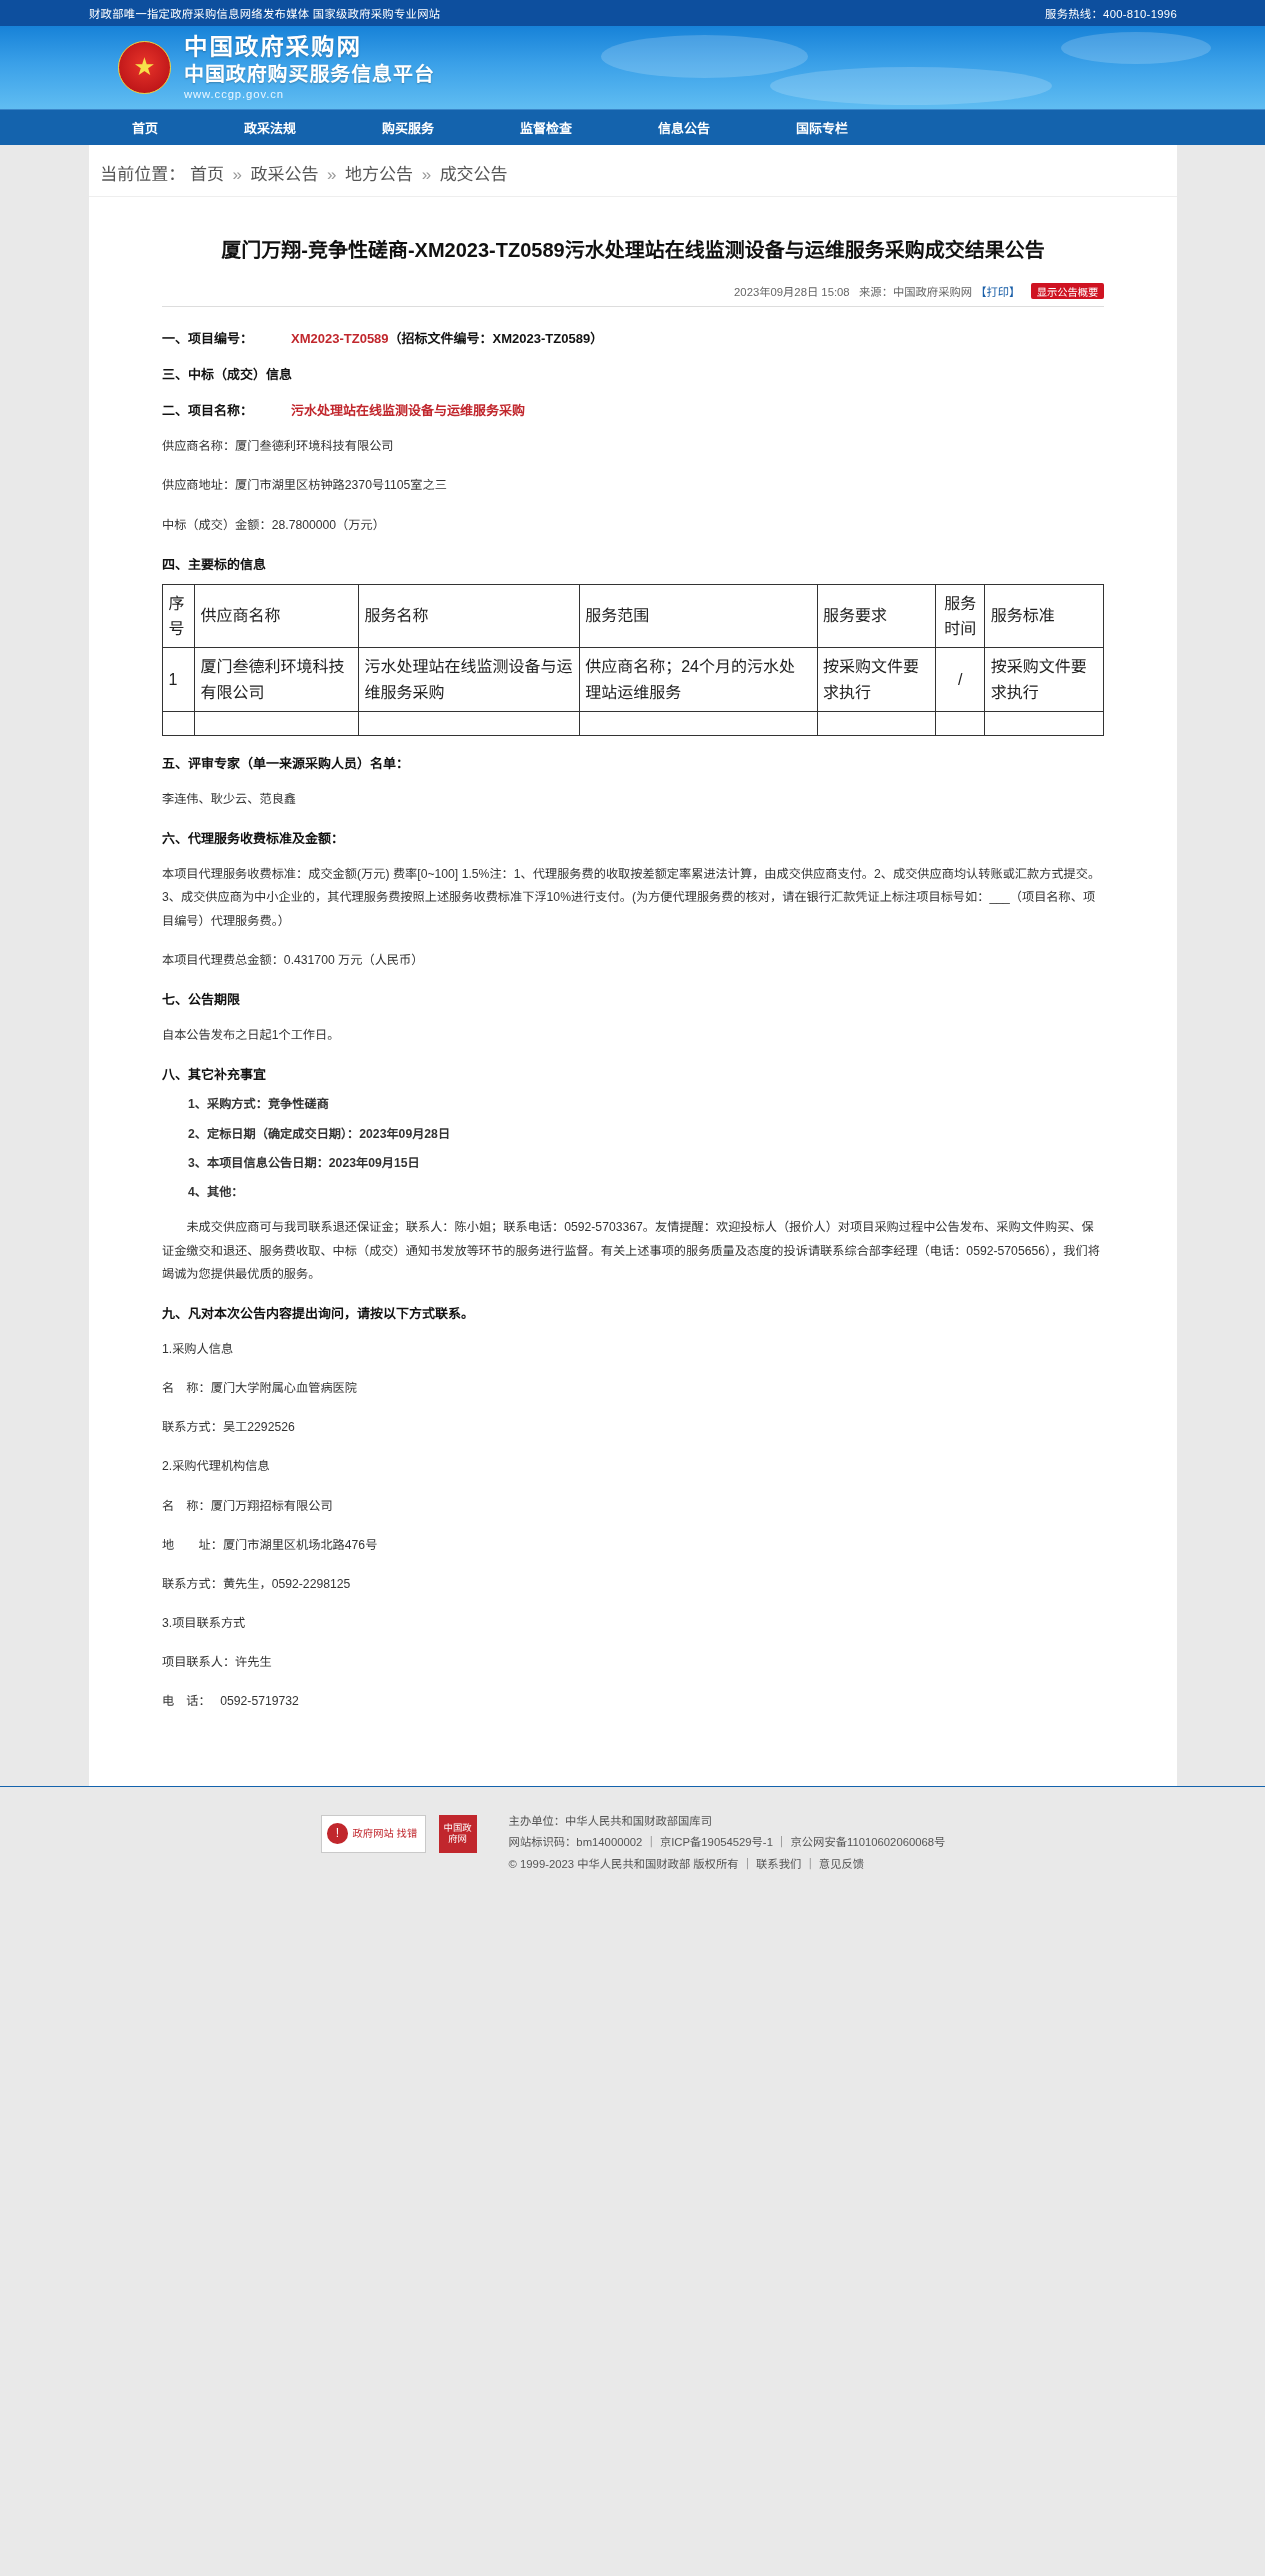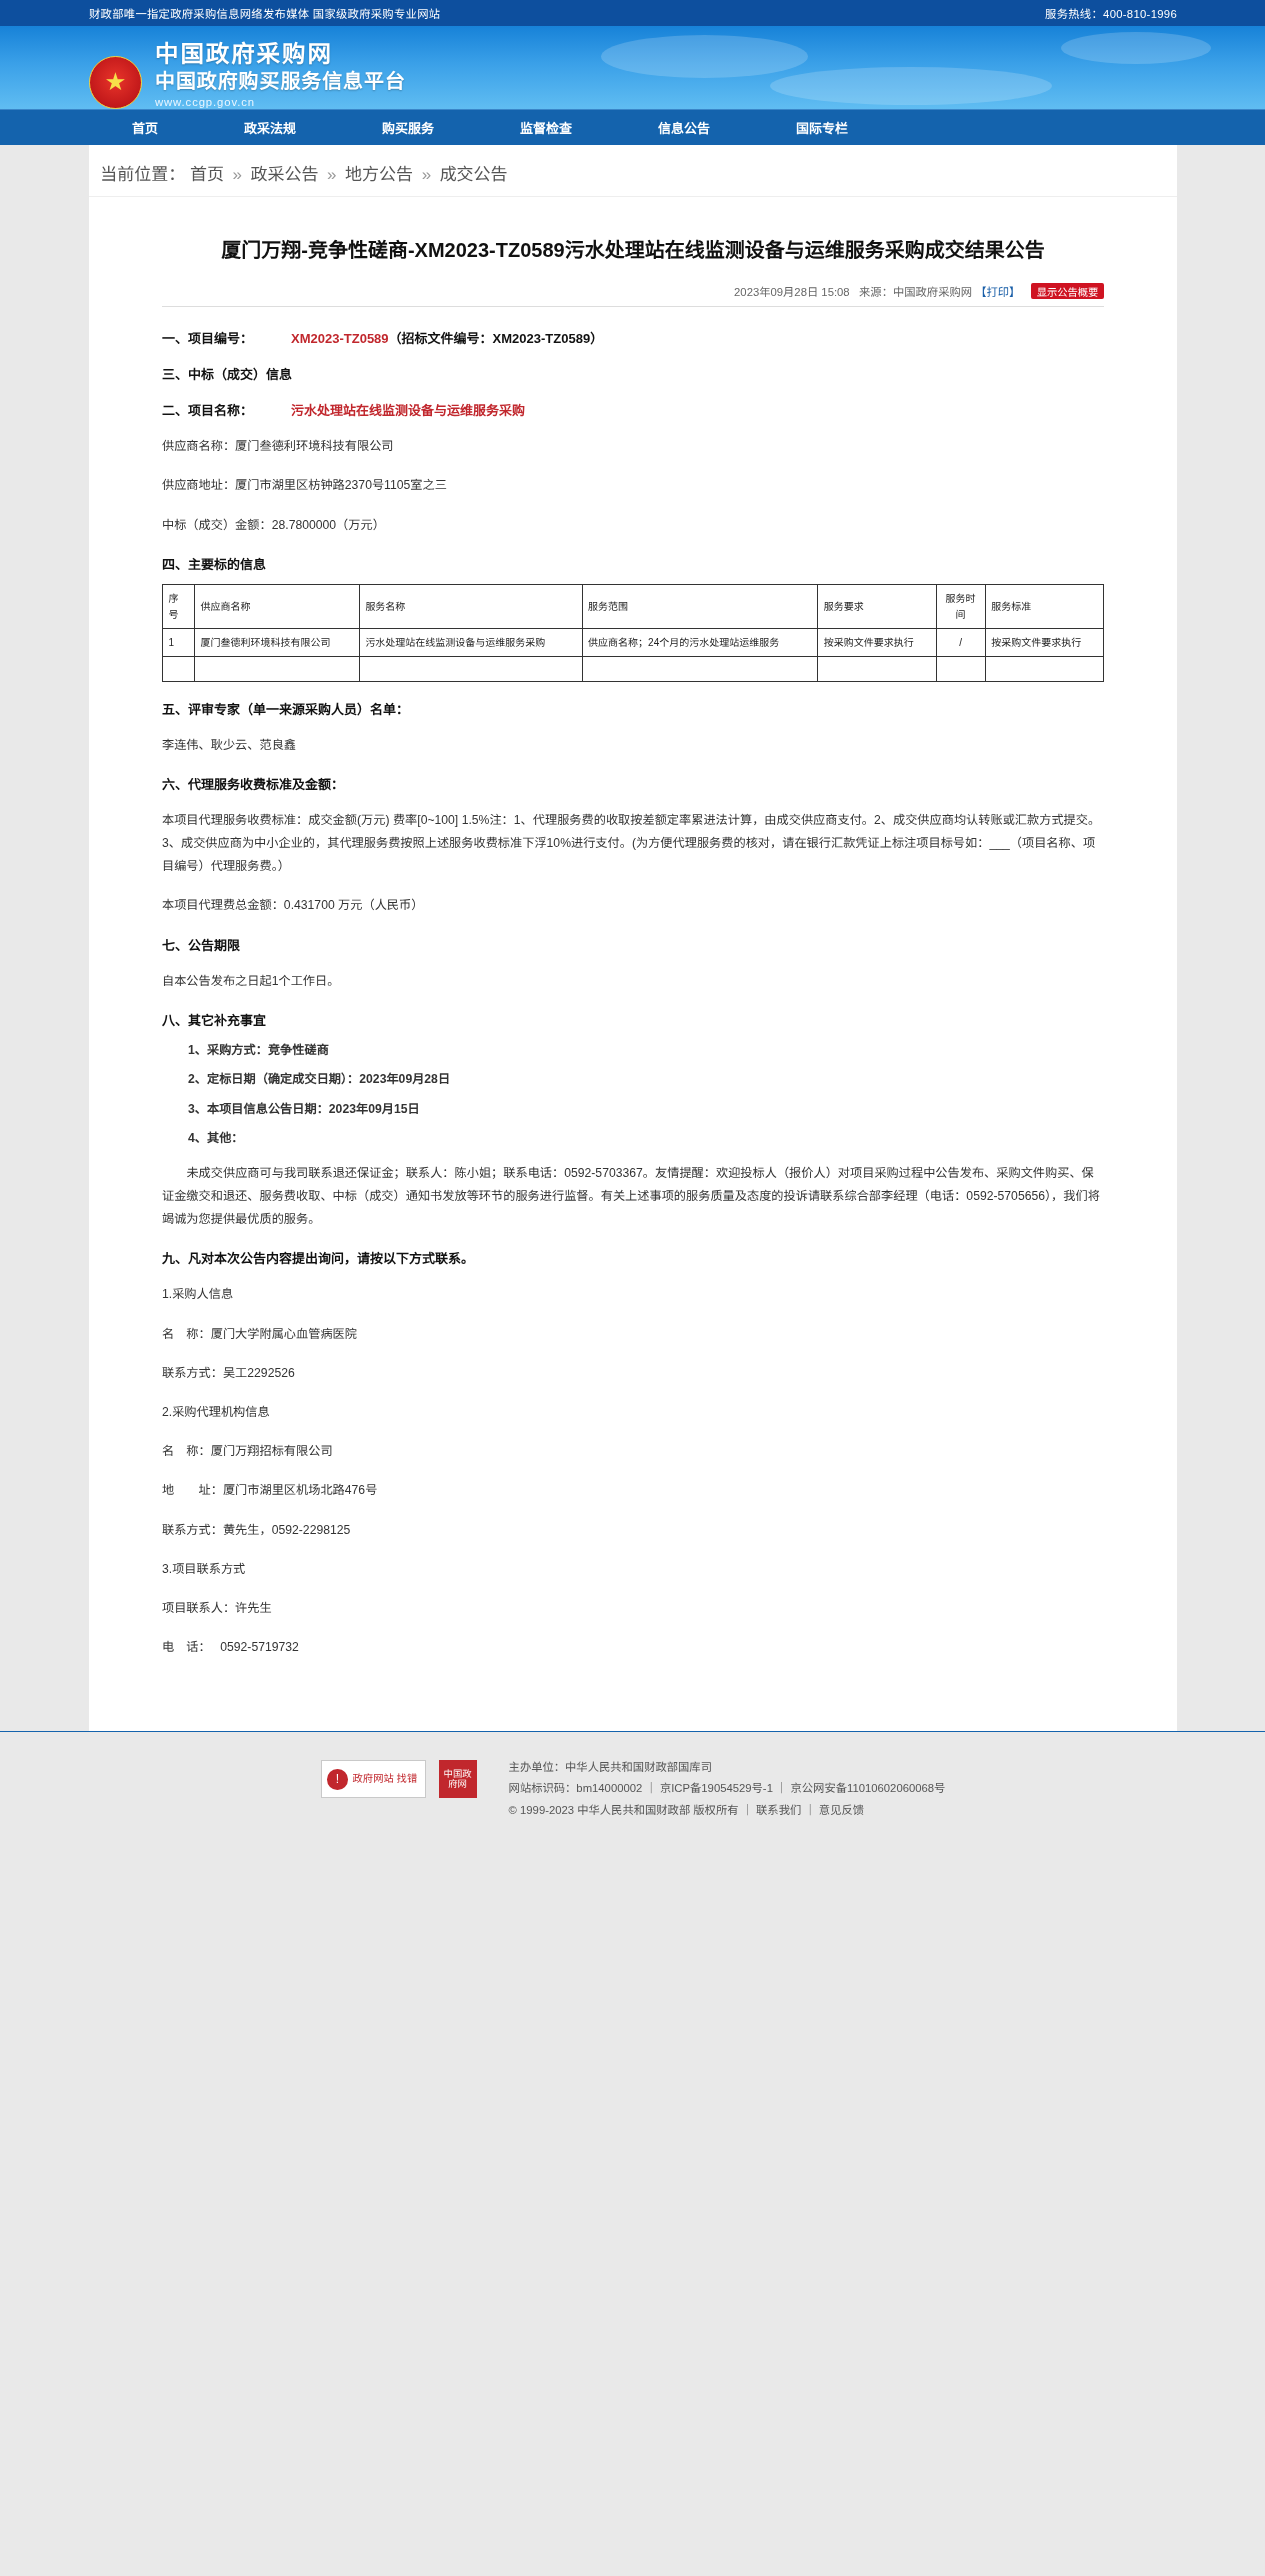--- a/index.html
+++ b/index.html
@@ -41,23 +41,23 @@
     position: absolute;
     background: rgba(255,255,255,0.18);
     border-radius: 50%;
   }
   .banner .c1 { width: 207px; height: 43px; top: 9.4px; left: 601px; }
   .banner .c2 { width: 282px; height: 38px; top: 41px; left: 770px; }
   .banner .c3 { width: 150px; height: 32px; top: 5.6px; left: 1061px; }
   .banner-inner {
     position: relative;
     height: 100%;
-    padding-left: 89px;
-    display: flex;
-    align-items: flex-end;
+    padding-left: 118px;
+    display: flex;
+    align-items: center;
     gap: 13px;
   }
   .emblem {
     width: 53px; height: 53px;
     border-radius: 50%;
     background: radial-gradient(circle at 50% 45%, #e8342a 0%, #c1181a 70%, #8e0f12 100%);
     border: 1.9px solid #f5d33a;
     position: relative;
     flex: none;
   }
@@ -168,21 +168,21 @@
     font-weight: bold;
     margin: 11.3px 0 7.5px 26px;
   }
   .sub-p { margin-left: 26px; }
 
   
   table.bid {
     border-collapse: collapse;
     width: 100%;
     margin: 5.6px 0 9.4px 0;
-    font-size: 10px;
+    font-size: 16px;
   }
   table.bid th, table.bid td {
     border: 0.9px solid #333;
     padding: 5.6px 5.6px;
     vertical-align: middle;
     line-height: 1.6;
     color: #222;
   }
   table.bid th { font-weight: normal; text-align: left; }
   table.bid .c-idx { width: 32px; text-align: left; }

